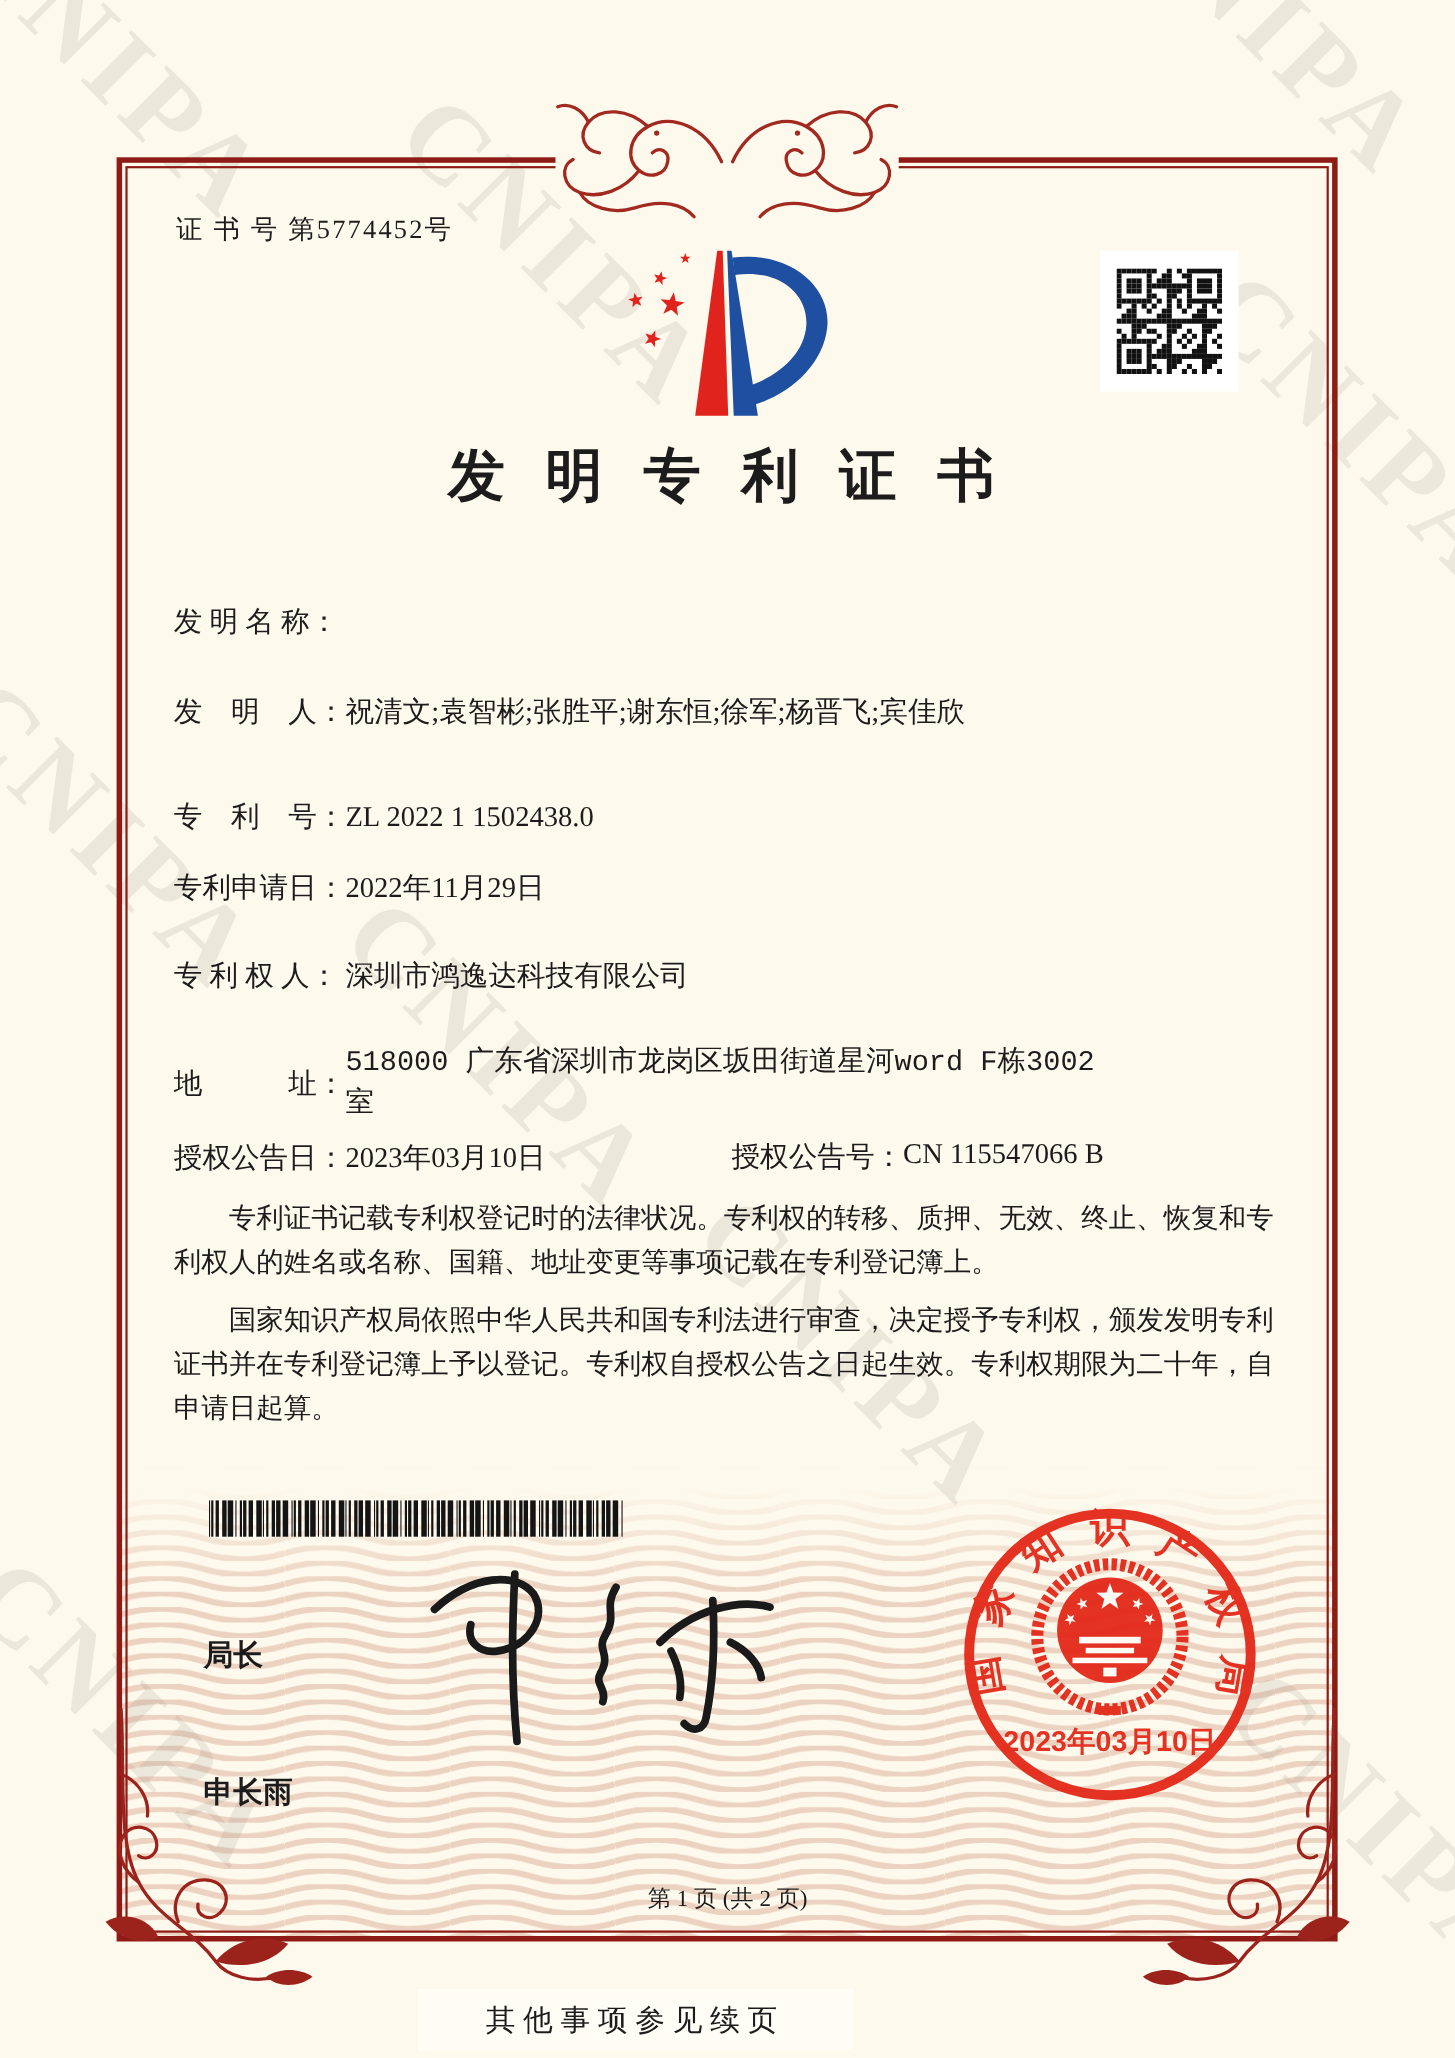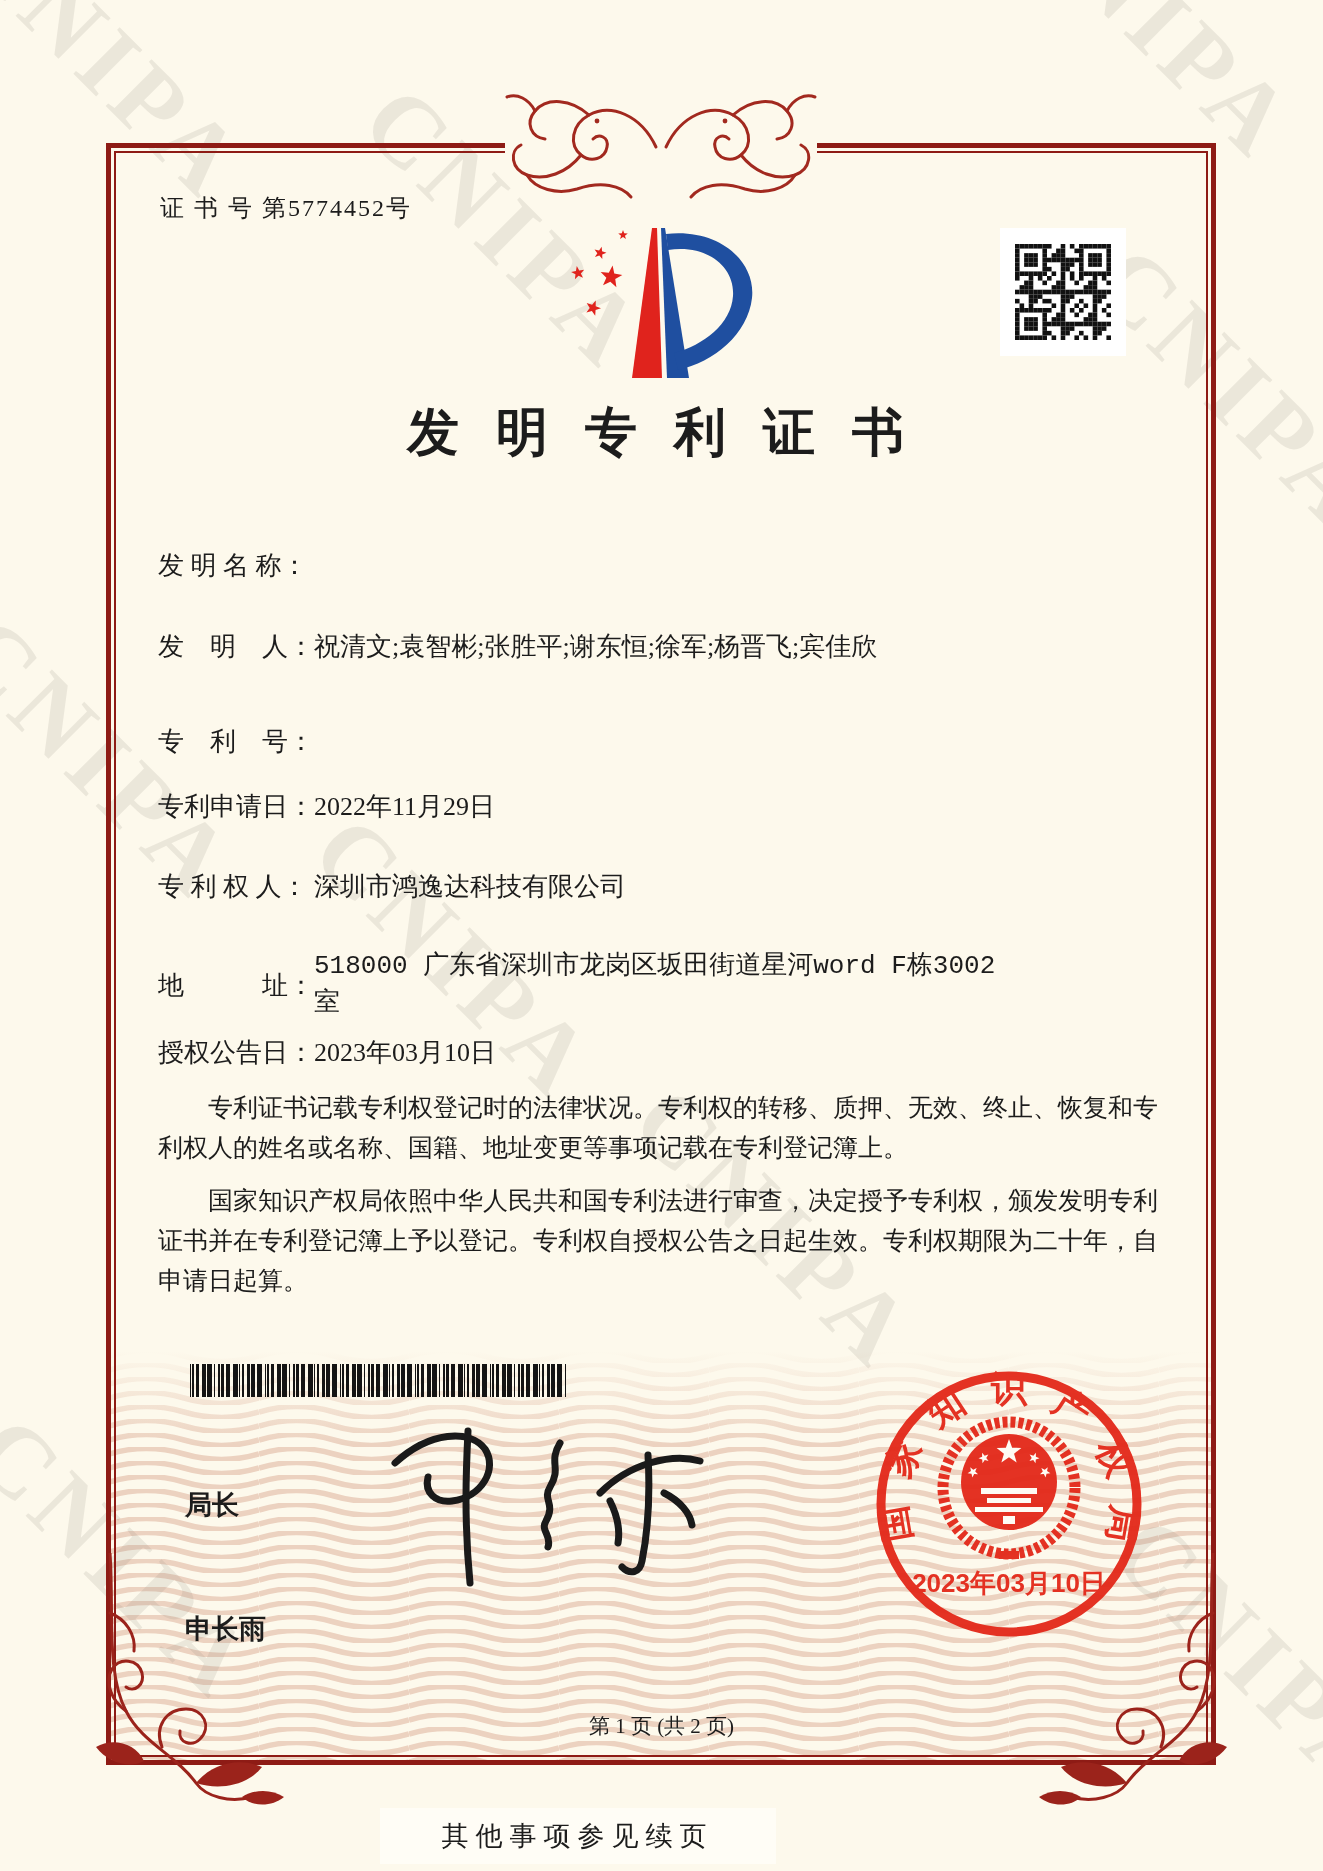--- a/index.html
+++ b/index.html
@@ -413,36 +413,41 @@
 <div id="fields" class="abs">
   <div class="frow" style="top:0">
     <span class="flabel">发 明 名 称：</span>
   </div>
   <div class="frow" style="top:80px">
     <span class="flabel">发　明　人：</span>
     <span class="fvalue">祝清文;袁智彬;张胜平;谢东恒;徐军;杨晋飞;宾佳欣</span>
   </div>
   <div class="frow" style="top:176px">
     <span class="flabel">专　利　号：</span>
+    <span class="fvalue">ZL 2022 1 1502438.0</span>
   </div>
   <div class="frow" style="top:240px">
     <span class="flabel">专利申请日：</span>
     <span class="fvalue">2022年11月29日</span>
   </div>
   <div class="frow" style="top:320px">
     <span class="flabel">专 利 权 人：</span>
     <span class="fvalue">深圳市鸿逸达科技有限公司</span>
   </div>
   <div class="frow" style="top:400px">
     <span class="flabel">地　　　址：</span>
     <span class="fvalue addr">518000 广东省深圳市龙岗区坂田街道星河word F栋3002室</span>
   </div>
   <div class="frow" style="top:486px">
     <span class="flabel">授权公告日：</span>
     <span class="fvalue">2023年03月10日</span>
+    <span class="pair2">
+      <span class="flabel">授权公告号：</span>
+      <span>CN 115547066 B</span>
+    </span>
   </div>
 </div>
 
 <div id="paras" class="abs">
   <p>专利证书记载专利权登记时的法律状况。专利权的转移、质押、无效、终止、恢复和专利权人的姓名或名称、国籍、地址变更等事项记载在专利登记簿上。</p>
   <p>国家知识产权局依照中华人民共和国专利法进行审查，决定授予专利权，颁发发明专利证书并在专利登记簿上予以登记。专利权自授权公告之日起生效。专利权期限为二十年，自申请日起算。</p>
 </div>
 
 <div id="barcode" class="abs"><span style="width:1px;margin-right:1px"></span><span style="width:2px;margin-right:2px"></span><span style="width:3px;margin-right:3px"></span><span style="width:4px;margin-right:1px"></span><span style="width:5px;margin-right:2px"></span><span style="width:1px;margin-right:3px"></span><span style="width:2px;margin-right:1px"></span><span style="width:3px;margin-right:2px"></span><span style="width:4px;margin-right:3px"></span><span style="width:5px;margin-right:1px"></span><span style="width:1px;margin-right:2px"></span><span style="width:2px;margin-right:3px"></span><span style="width:3px;margin-right:1px"></span><span style="width:4px;margin-right:2px"></span><span style="width:5px;margin-right:3px"></span><span style="width:1px;margin-right:1px"></span><span style="width:2px;margin-right:2px"></span><span style="width:3px;margin-right:3px"></span><span style="width:4px;margin-right:1px"></span><span style="width:5px;margin-right:2px"></span><span style="width:1px;margin-right:3px"></span><span style="width:2px;margin-right:1px"></span><span style="width:3px;margin-right:2px"></span><span style="width:4px;margin-right:3px"></span><span style="width:5px;margin-right:1px"></span><span style="width:1px;margin-right:2px"></span><span style="width:2px;margin-right:3px"></span><span style="width:3px;margin-right:1px"></span><span style="width:4px;margin-right:2px"></span><span style="width:5px;margin-right:3px"></span><span style="width:1px;margin-right:1px"></span><span style="width:2px;margin-right:2px"></span><span style="width:3px;margin-right:3px"></span><span style="width:4px;margin-right:1px"></span><span style="width:5px;margin-right:2px"></span><span style="width:1px;margin-right:3px"></span><span style="width:2px;margin-right:1px"></span><span style="width:3px;margin-right:2px"></span><span style="width:4px;margin-right:3px"></span><span style="width:5px;margin-right:1px"></span><span style="width:1px;margin-right:2px"></span><span style="width:2px;margin-right:3px"></span><span style="width:3px;margin-right:1px"></span><span style="width:4px;margin-right:2px"></span><span style="width:5px;margin-right:3px"></span><span style="width:1px;margin-right:1px"></span><span style="width:2px;margin-right:2px"></span><span style="width:3px;margin-right:3px"></span><span style="width:4px;margin-right:1px"></span><span style="width:5px;margin-right:2px"></span><span style="width:1px;margin-right:3px"></span><span style="width:2px;margin-right:1px"></span><span style="width:3px;margin-right:2px"></span><span style="width:4px;margin-right:3px"></span><span style="width:5px;margin-right:1px"></span><span style="width:1px;margin-right:2px"></span><span style="width:2px;margin-right:3px"></span><span style="width:3px;margin-right:1px"></span><span style="width:4px;margin-right:2px"></span><span style="width:5px;margin-right:3px"></span><span style="width:1px;margin-right:1px"></span><span style="width:2px;margin-right:2px"></span><span style="width:3px;margin-right:3px"></span><span style="width:4px;margin-right:1px"></span><span style="width:5px;margin-right:2px"></span><span style="width:1px;margin-right:3px"></span><span style="width:2px;margin-right:1px"></span><span style="width:3px;margin-right:2px"></span><span style="width:4px;margin-right:3px"></span><span style="width:5px;margin-right:1px"></span><span style="width:1px;margin-right:2px"></span><span style="width:2px;margin-right:3px"></span><span style="width:3px;margin-right:1px"></span><span style="width:4px;margin-right:2px"></span><span style="width:5px;margin-right:3px"></span><span style="width:1px;margin-right:1px"></span></div>
 

